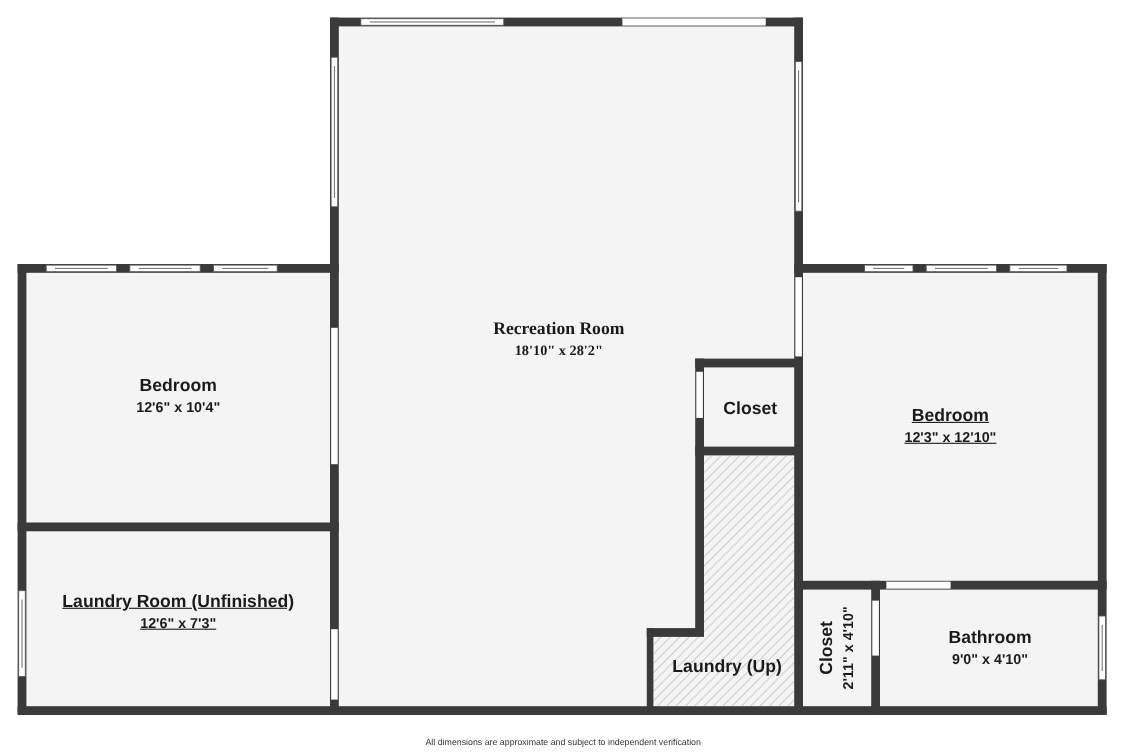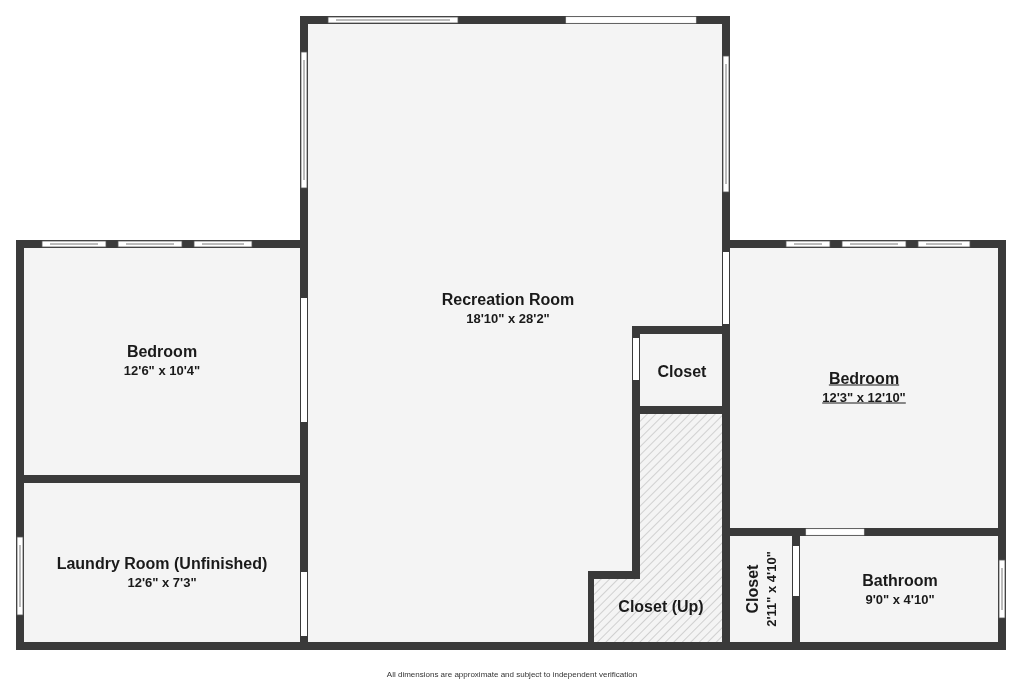--- a/index.html
+++ b/index.html
@@ -96,41 +96,41 @@
     <rect x="842" y="241" width="64" height="6"></rect>
     <line x1="850" y1="244" x2="898" y2="244"></line>
     <rect x="918" y="241" width="52" height="6"></rect>
     <line x1="926" y1="244" x2="962" y2="244"></line>
 
     <rect x="999" y="560" width="6" height="58"></rect>
     <line x1="1002" y1="568" x2="1002" y2="610"></line>
   </g>
 </svg>
 
-<div class="label" style="left:508px; top:308px;">
+<div class="label" style="left:508px; top:308px;font-family:Liberation Serif, serif;">
   <div class="name">Recreation Room</div>
   <div class="dim">18'10" x 28'2"</div>
 </div>
 
 <div class="label" style="left:162px; top:360px;">
   <div class="name">Bedroom</div>
   <div class="dim">12'6" x 10'4"</div>
 </div>
 
-<div class="label" style="left:162px; top:572px;">
+<div class="label" style="left:162px; top:556px;text-decoration:underline;">
   <div class="name">Laundry Room (Unfinished)</div>
   <div class="dim">12'6" x 7'3"</div>
 </div>
 
 <div class="label" style="left:682px; top:372px;">
   <div class="name">Closet</div>
 </div>
 
 <div class="label" style="left:661px; top:607px;">
-  <div class="name">Closet (Up)</div>
+  <div class="name">Laundry (Up)</div>
 </div>
 
 <div class="label" style="left:864px; top:387px;text-decoration:underline;">
   <div class="name">Bedroom</div>
   <div class="dim">12'3" x 12'10"</div>
 </div>
 
 <div class="label vertical" style="left:761px; top:589px;">
   <div class="name">Closet</div>
   <div class="dim">2'11" x 4'10"</div>

